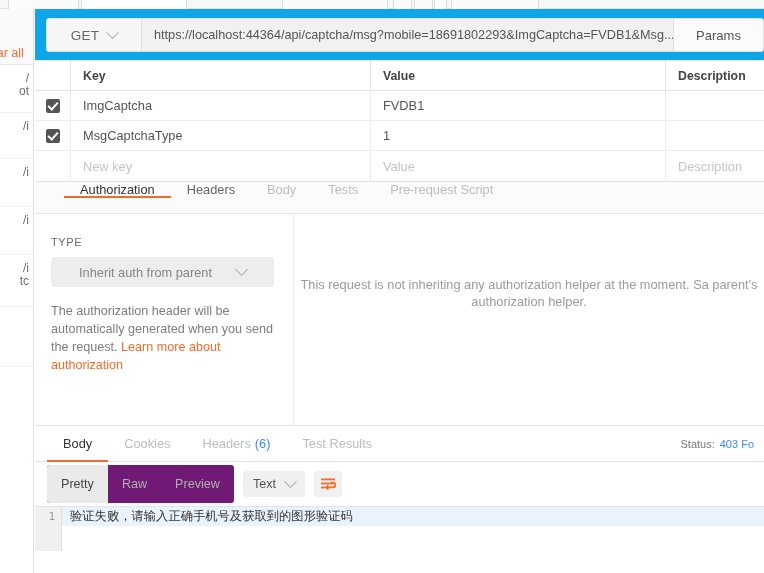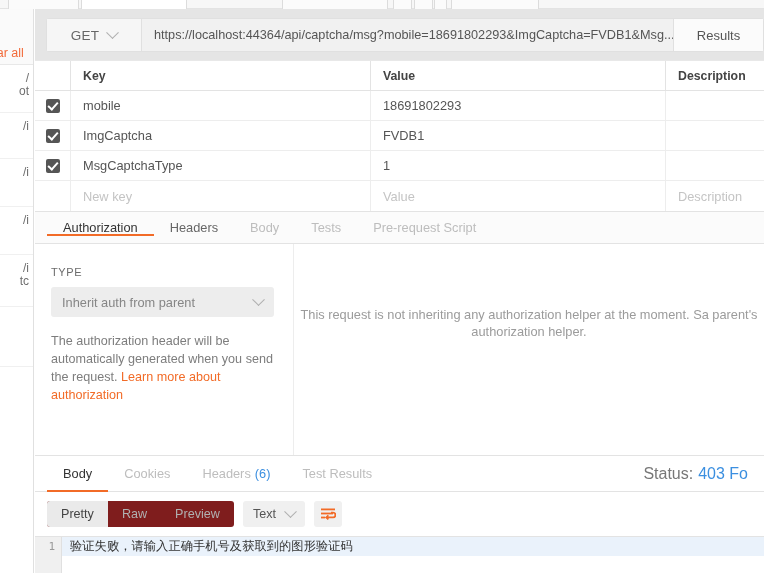--- a/index.html
+++ b/index.html
@@ -73,21 +73,21 @@
   .main {
     position: absolute; left: 35px; top: 9px;
     width: 729px; height: 564px;
     background: #ffffff;
   }
 
   
   .urlrow {
     position: relative;
     height: 52px;
-    background: #e5e5e5;
+    background: #0ea5e9;
     border-bottom: 1px solid #e8e8e8;
     padding: 9px 8px 0 11px;
   }
   .urlbox {
     display: flex;
     height: 34px;
     border: 1px solid #e0e0e0;
     border-radius: 3px;
     background: #f6f6f6;
     width: 718px;
@@ -195,22 +195,22 @@
     border-bottom: 2px solid #fff;
     transform: rotate(42deg);
   }
 
   
   .reqtabs {
     display: flex;
     height: 32px;
     background: #fbfbfb;
     border-bottom: 1px solid #e3e3e3;
-    padding-left: 12px;
-    align-items: center;
+    padding-left: 29px;
+    align-items: flex-start;
   }
   .rtab {
     display: flex; align-items: center;
     padding: 0 16px;
     font-size: 12.8px;
     color: #666;
     position: relative;
     cursor: pointer;
     white-space: nowrap;
   }
@@ -237,21 +237,21 @@
   .type-label {
     font-size: 11px; color: #6b6b6b;
     letter-spacing: .6px;
     margin-bottom: 9px;
   }
   .type-select {
     height: 30px;
     background: #ededed;
     border-radius: 3px;
     display: flex; align-items: center;
-    padding: 0 11px;
+    padding: 0 28px;
     justify-content: space-between;
     cursor: pointer;
   }
   .type-select .tval { font-size: 12.8px; color: #868686; }
   .helptext {
     margin-top: 15px;
     font-size: 12.6px;
     line-height: 18px;
     color: #7d7d7d;
   }
@@ -273,40 +273,40 @@
   .resptabs {
     display: flex; align-items: stretch;
     height: 36px;
     border-bottom: 1px solid #e3e3e3;
     padding-left: 12px;
     background: #fff;
   }
   .status-wrap {
     margin-left: auto;
     display: flex; align-items: center;
-    padding-right: 16px;
-    font-size: 16px;
+    padding-right: 10px;
+    font-size: 11px;
     white-space: nowrap;
   }
   .status-label { color: #777; }
   .status-val { color: #3b8fe0; margin-left: 5px; }
   .cnt { color: #3b8fe0; margin-left: 4px; }
 
   
   .resptoolbar {
     display: flex; align-items: center;
     height: 44px;
     padding-left: 12px;
     gap: 9px;
     background: #fff;
   }
   .seg {
     display: flex;
-    height: 26px;
-    background: #7f1d1d;
+    height: 38px;
+    background: #701a75;
     border-radius: 3px;
     overflow: hidden;
   }
   .seg .s {
     display: flex; align-items: center;
     padding: 0 14px;
     font-size: 12.6px;
     color: #b0b0b0;
     cursor: pointer;
   }
@@ -402,40 +402,32 @@
 
   <div class="main">
 
     <div class="urlrow">
       <div class="urlbox">
         <div class="method">
           <span class="mlabel">GET</span>
           <span class="chev"></span>
         </div>
         <div class="urlinput">https://localhost:44364/api/captcha/msg?mobile=18691802293&amp;ImgCaptcha=FVDB1&amp;Msg...</div>
-        <div class="params-btn">Results</div>
+        <div class="params-btn">Params</div>
       </div>
     </div>
 
     <div class="ptable">
       <div class="prow header">
         <div class="c-chk"></div>
         <div class="c-key">Key</div>
         <div class="c-val">Value</div>
         <div class="c-desc">Description</div>
       </div>
 
-      <div class="prow">
-        <div class="c-chk">
-          <span class="chkbox"></span>
-        </div>
-        <div class="c-key">mobile</div>
-        <div class="c-val">18691802293</div>
-        <div class="c-desc"></div>
-      </div>
 
       <div class="prow">
         <div class="c-chk">
           <span class="chkbox"></span>
         </div>
         <div class="c-key">ImgCaptcha</div>
         <div class="c-val">FVDB1</div>
         <div class="c-desc"></div>
       </div>
 

